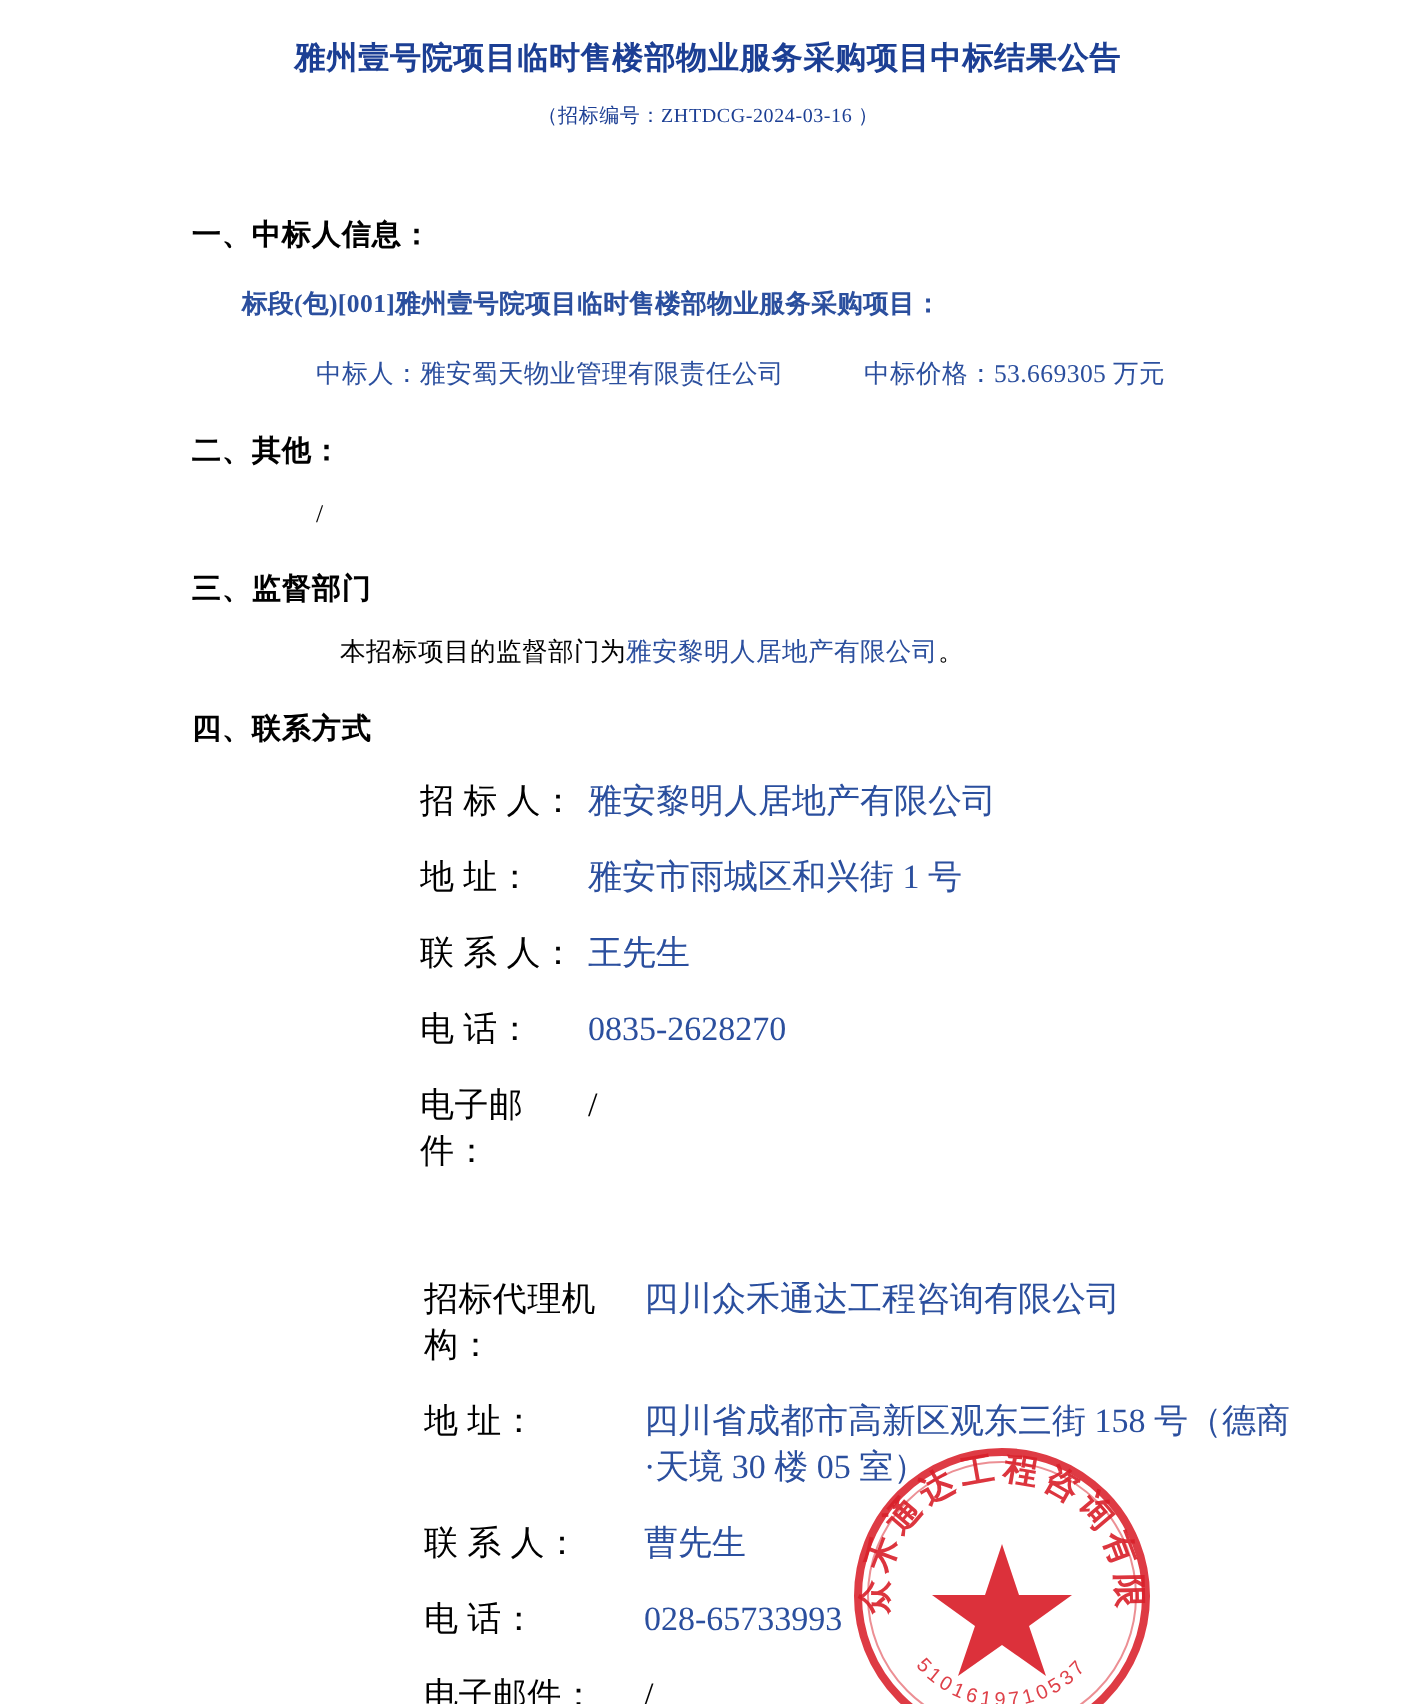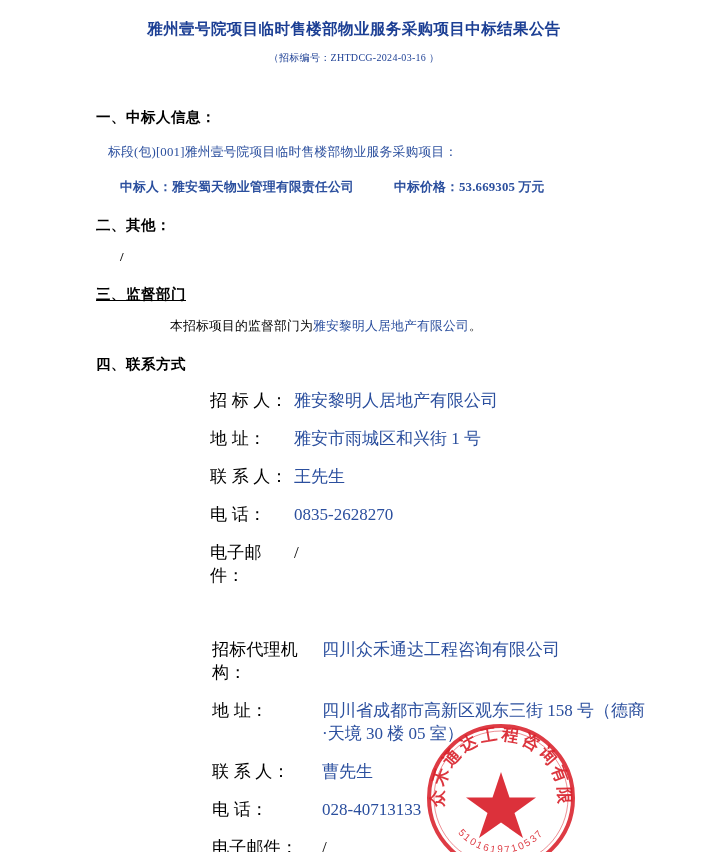--- a/index.html
+++ b/index.html
@@ -43,33 +43,33 @@
   
   .section-head {
     font-size: 14.5px;
     font-weight: bold;
     color: #000000;
     margin-left: 36px;
     letter-spacing: 0.5px;
   }
   .sec1 { margin-top: 43px; }
   .sec2 { margin-top: 20px; }
-  .sec3 { margin-top: 20px; text-decoration: underline; }
+  .sec3 { margin-top: 20px; }
   .sec4 { margin-top: 20px; }
 
   
   .line {
     font-size: 12.8px;
     color: #000000;
     letter-spacing: 0.2px;
   }
   .blue { color: #2b4f9e; }
   .indent-110 { margin-left: 110px; }
-  .indent-120 { margin-left: 48px; }
-  .indent-128 { margin-left: 60px; font-weight: bold; }
+  .indent-120 { margin-left: 61px; font-weight: bold; }
+  .indent-128 { margin-left: 98px; }
 
   .lot-line { margin-top: 17px; }
   .bid-line { margin-top: 18px; }
   .bid-line .gap { display: inline-block; width: 40px; }
 
   .slash-line { margin-top: 15px; }
   .supervise-line { margin-top: 14px; }
 
   
   .contact-block { margin-top: 14px; }
@@ -201,21 +201,21 @@
     <div class="contact-row">
       <span class="lbl" style="width:110px;flex:0 0 110px;">地    址：</span>
       <span class="val">四川省成都市高新区观东三街 158 号（德商·天境 30 楼 05 室）</span>
     </div>
     <div class="contact-row">
       <span class="lbl" style="width:110px;flex:0 0 110px;">联 系 人：</span>
       <span class="val">曹先生</span>
     </div>
     <div class="contact-row">
       <span class="lbl" style="width:110px;flex:0 0 110px;">电    话：</span>
-      <span class="val">028-40713133</span>
+      <span class="val">028-65733993</span>
     </div>
     <div class="contact-row">
       <span class="lbl" style="width:110px;flex:0 0 110px;">电子邮件：</span>
       <span class="val black">/</span>
     </div>
   </div>
 
   <div class="sign-area">
     <div class="sign-line-1">
       <span>招标人或其招标代理机构主要负责人（项目负责人）：</span><span class="sign-underline"></span><span>（签名）</span>

